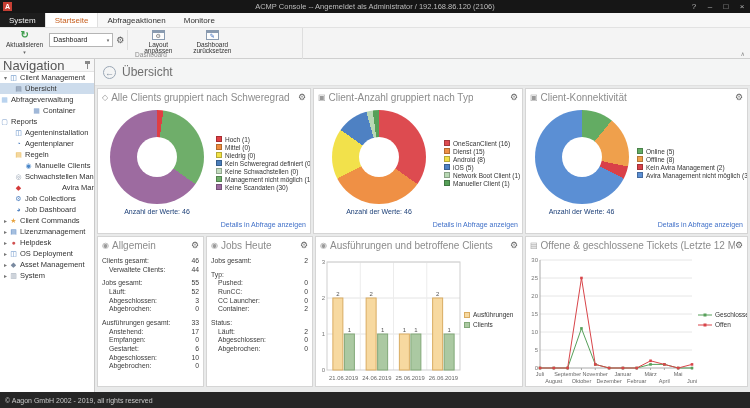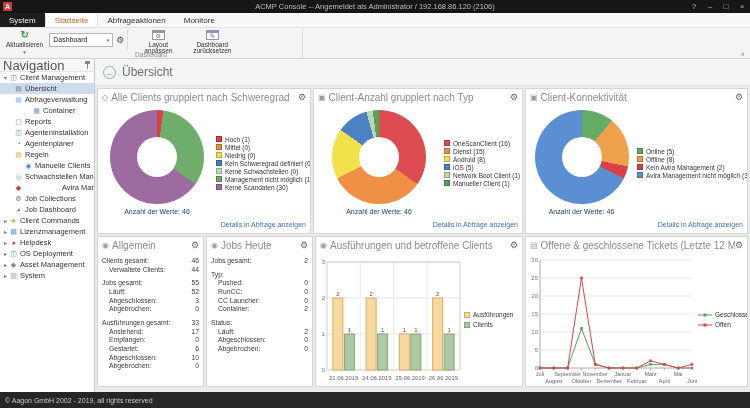--- a/index.html
+++ b/index.html
@@ -154,29 +154,29 @@
   <div id="nav-tree">
       <div class="nav-row" style="padding-left: 2px;">
         <span class="nav-caret">▾</span>
         <span class="nav-ico" style="color: rgb(74, 126, 187);">◫</span>
         <span>Client Management</span>
       </div>
       <div class="nav-row selected" style="padding-left: 14px;">
         <span class="nav-ico" style="color: rgb(122, 138, 160);">▤</span>
         <span>Übersicht</span>
       </div>
-      <div class="nav-row" style="padding-left: 14px;">
+      <div class="nav-row" style="padding-left: 0;">
         <span class="nav-ico" style="color: rgb(159, 195, 232);">▦</span>
         <span>Abfrageverwaltung</span>
       </div>
       <div class="nav-row" style="padding-left: 32px;">
         <span class="nav-ico" style="color: rgb(123, 156, 201);">▦</span>
         <span>Container</span>
       </div>
-      <div class="nav-row" style="padding-left: 14px;">
+      <div class="nav-row" style="">
         <span class="nav-ico" style="color: rgb(123, 156, 201);">▢</span>
         <span>Reports</span>
       </div>
       <div class="nav-row" style="padding-left: 14px;">
         <span class="nav-ico" style="color: rgb(85, 133, 194);">◫</span>
         <span>Agenteninstallation</span>
       </div>
       <div class="nav-row" style="padding-left: 14px;">
         <span class="nav-ico" style="color: rgb(85, 133, 194);">◔</span>
         <span>Agentenplaner</span>

